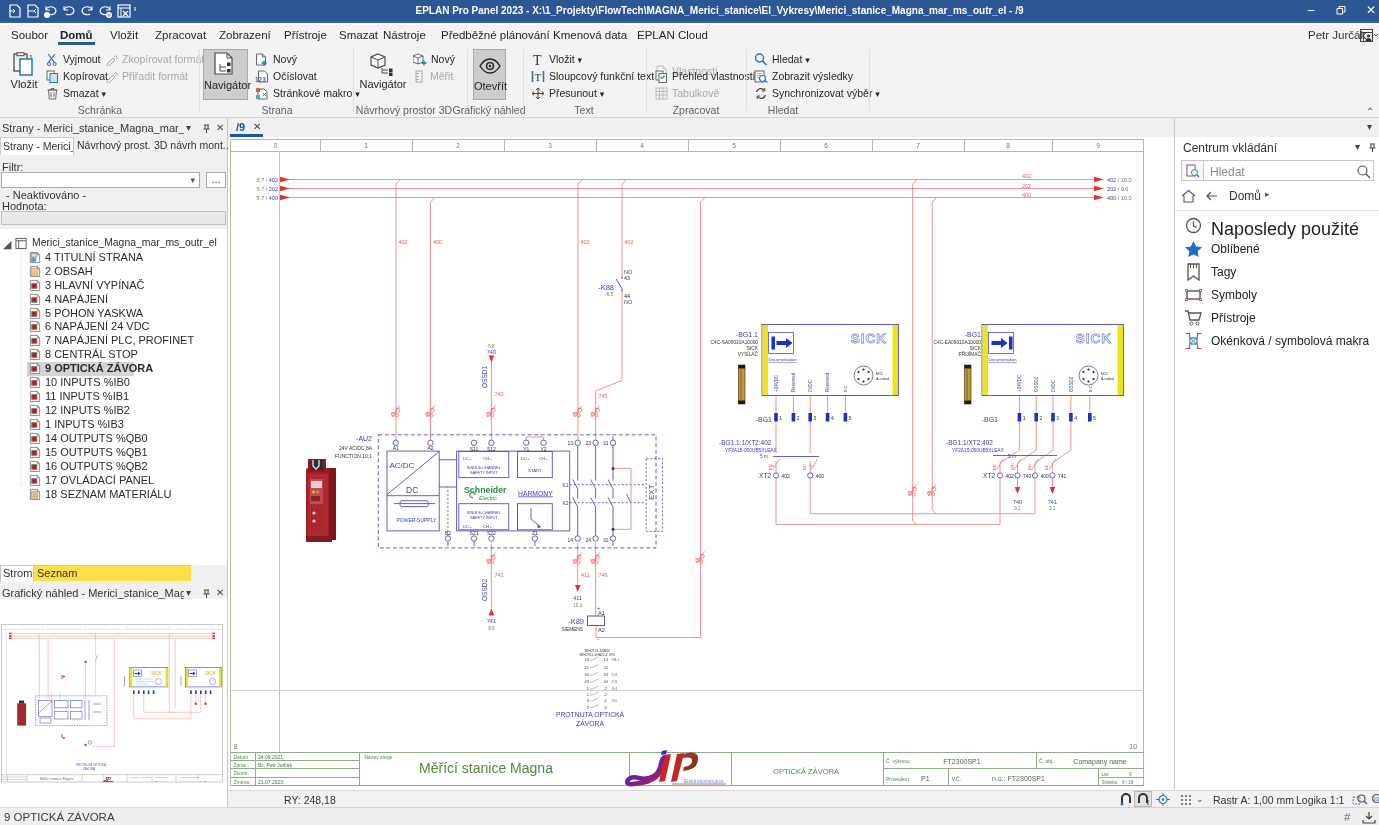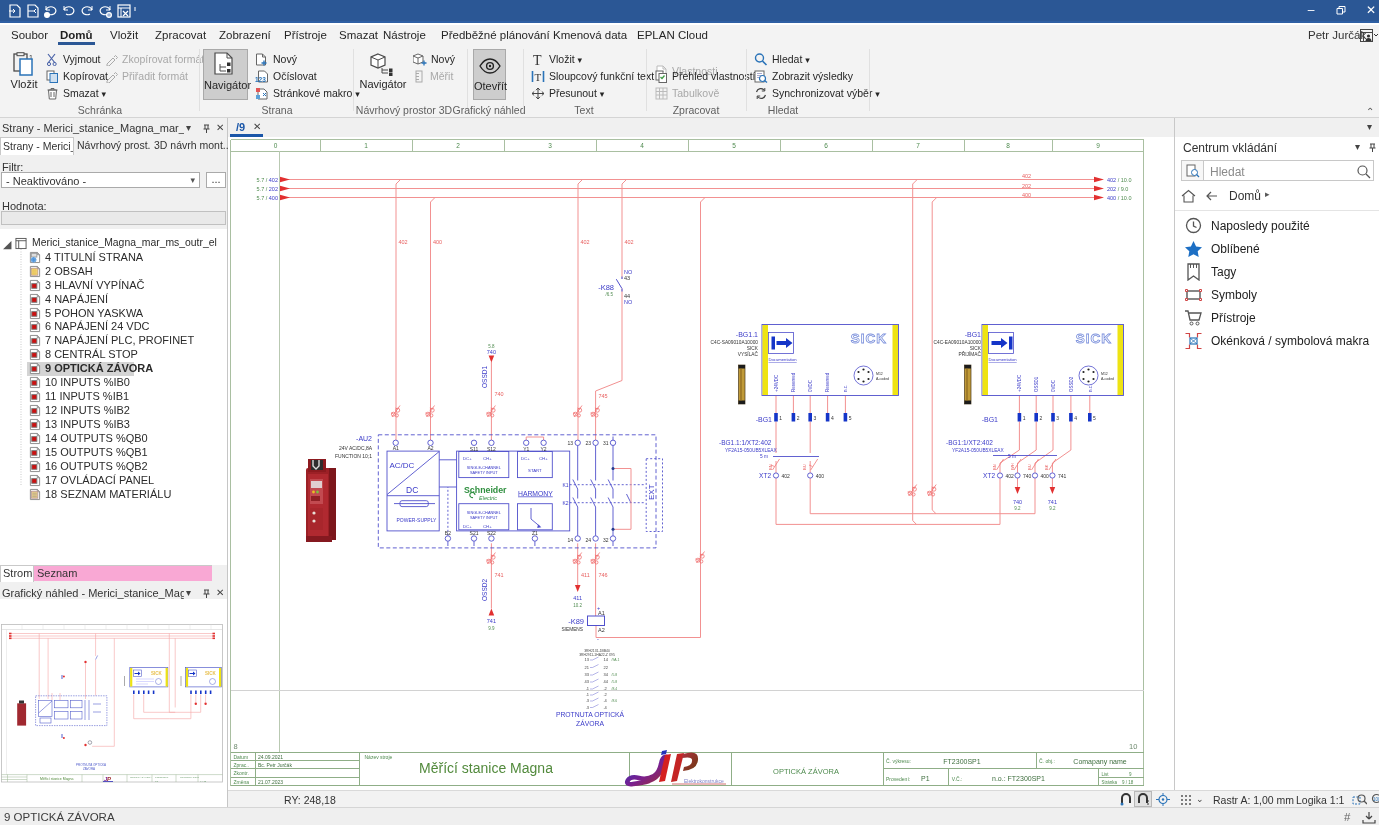--- a/index.html
+++ b/index.html
@@ -58,20 +58,21 @@
           <path d="M86 4v4h-4" stroke-width="1"></path>
     <path d="M104 8a5 4 0 1 0-2 4"></path>
           <path d="M104 4v4h-4" stroke-width="1"></path>
           <circle cx="103" cy="13" r="2.4" fill="#9db4d6"></circle>
     <rect x="112" y="3" width="12" height="12"></rect>
           <path d="M112 6h12M115 6v9" stroke-width="1"></path>
           <path d="M117 9l5 5m0-5l-5 5" stroke-width="1.2"></path>
    </g>
    <path d="M128 6h4m-4 2h4m-2 2l0 0" stroke="#fff" stroke-width="1"></path>
   </svg>
+  <div class="ttl" style="text-indent:60px">EPLAN Pro Panel 2023 - X:\1_Projekty\FlowTech\MAGNA_Merici_stanice\El_Vykresy\Merici_stanice_Magna_mar_ms_outr_el - /9</div>
   <div class="winbtn" style="left:1296px">–</div>
   <div class="winbtn" style="left:1326px"><svg width="10" height="10" viewBox="0 0 10 10" style="margin-top:5px">
           <path d="M1 3.5h5.5V9H1zM3 3.5V1.5h6V7H6.5" stroke="#fff" fill="none"></path>
         </svg></div>
   <div class="winbtn" style="left:1356px">✕</div>
 </div>
 
 <div id="menubar" class="abs">
   <div class="menuitem" style="left:11px">Soubor</div>
   <div class="menuitem" style="left:60px;font-weight:bold;color:#1e1e1e">Domů<div style="position:absolute;left:-2px;right:-2px;bottom:-4px;height:3px;background:#2b5795"></div></div>
@@ -247,21 +248,21 @@
     <svg class="hicon" style="left:202px;top:5px" width="9" height="10" viewBox="0 0 9 10">
           <path d="M2 1h5M3 1v4M6 1v4M1.5 5h6M4.5 5v4" stroke="#444" fill="none"></path>
         </svg>
     <span class="hicon" style="left:216px">✕</span>
   </div>
   <div class="ltab active" style="left:0px;top:19px;width:74px">Strany - Merici_...</div>
   <div class="ltab" style="left:75px;top:19px;width:76px">Návrhový prost...</div>
   <div class="ltab" style="left:152px;top:19px;width:76px">3D návrh mont...</div>
   <div class="lbl" style="left:2px;top:43px">Filtr:</div>
   <div class="combo" style="left:1px;top:54px;width:199px;height:16px">
-        <span style="position:absolute;left:4px;top:2px">- Neaktivováno -</span>
+        <span style="position:absolute;left:4px;top:16px">- Neaktivováno -</span>
         <span style="position:absolute;right:4px;top:2px;font-size:9px;color:#555">▾</span>
       </div>
   <div class="combo" style="left:206px;top:54px;width:20px;height:16px;text-align:center">...</div>
   <div class="lbl" style="left:2px;top:82px">Hodnota:</div>
   <div class="combo" style="left:1px;top:93px;width:225px;height:14px;background:#e9e9e9;border-color:#c0c0c0"></div>
   <div class="tree" id="tree">
         <svg style="position:absolute;left:0;top:0" width="227" height="336">
           <path d="M21 20 V 256.81" stroke="#c9c9c9" stroke-dasharray="1 1.5" fill="none"></path>
         </svg>
         <div class="titem" style="left:3px;top:9px;color:#555">◢</div>
@@ -344,21 +345,21 @@
           <path d="M1.5 1h7.5l2.5 2.5V12H1.5z" fill="#fdfdfd" stroke="#888"></path>
           <path d="M9 1v2.5h2.5" fill="none" stroke="#888"></path>
           <rect x="3" y="4.5" width="5.5" height="5" fill="#cc1111" stroke="#777"></rect>
         </svg>
         <div class="titem" style="left:45px;top:175.03px">12 INPUTS %IB2</div>
         <svg class="ticon" style="left:29px;top:188.96px" width="13" height="13" viewBox="0 0 13 13">
           <path d="M1.5 1h7.5l2.5 2.5V12H1.5z" fill="#fdfdfd" stroke="#888"></path>
           <path d="M9 1v2.5h2.5" fill="none" stroke="#888"></path>
           <rect x="3" y="4.5" width="5.5" height="5" fill="#cc1111" stroke="#777"></rect>
         </svg>
-        <div class="titem" style="left:45px;top:188.96px">13 INPUTS %IB3</div>
+        <div class="titem" style="left:45px;top:188.96px">1 INPUTS %IB3</div>
         <svg class="ticon" style="left:29px;top:202.89000000000001px" width="13" height="13" viewBox="0 0 13 13">
           <path d="M1.5 1h7.5l2.5 2.5V12H1.5z" fill="#fdfdfd" stroke="#888"></path>
           <path d="M9 1v2.5h2.5" fill="none" stroke="#888"></path>
           <rect x="3" y="4.5" width="5.5" height="5" fill="#cc1111" stroke="#777"></rect>
         </svg>
         <div class="titem" style="left:45px;top:202.89000000000001px">14 OUTPUTS %QB0</div>
         <svg class="ticon" style="left:29px;top:216.82px" width="13" height="13" viewBox="0 0 13 13">
           <path d="M1.5 1h7.5l2.5 2.5V12H1.5z" fill="#fdfdfd" stroke="#888"></path>
           <path d="M9 1v2.5h2.5" fill="none" stroke="#888"></path>
           <rect x="3" y="4.5" width="5.5" height="5" fill="#cc1111" stroke="#777"></rect>
@@ -378,21 +379,21 @@
         <div class="titem" style="left:45px;top:244.68px">17 OVLÁDACÍ PANEL</div>
         <svg class="ticon" style="left:29px;top:258.61px" width="13" height="13" viewBox="0 0 13 13">
           <path d="M1.5 1h7.5l2.5 2.5V12H1.5z" fill="#fdfdfd" stroke="#888"></path>
           <path d="M9 1v2.5h2.5" fill="none" stroke="#888"></path>
           <rect x="2.5" y="3" width="7" height="7.5" fill="#f7dd8a" stroke="#b99"></rect>
           <path d="M3.5 5h5M3.5 7h5M3.5 9h5" stroke="#a98"></path>
         </svg>
         <div class="titem" style="left:45px;top:258.61px">18 SEZNAM MATERIÁLU</div>
       </div>
 
-  <div class="abs" style="left:0;top:447px;width:212px;height:16px;background:#f9a8d4;border-top:1px solid #c9c9c9">
+  <div class="abs" style="left:0;top:447px;width:191px;height:16px;background:#fde047;border-top:1px solid #c9c9c9">
     <div class="ltab active" style="left:0;top:0;width:34px;height:16px;border-top:none;font-size:11px;padding-top:1px">Strom</div>
     <div class="ltab" style="left:35px;top:0;width:48px;height:16px;font-size:11px;padding-top:1px">Seznam</div>
   </div>
   <div class="dockhdr" style="top:466px">
         <div class="t">Grafický náhled - Merici_stanice_Magna_m...</div>
     <span class="hicon" style="left:186px">▾</span>
     <svg class="hicon" style="left:202px;top:5px" width="9" height="10" viewBox="0 0 9 10">
           <path d="M2 1h5M3 1v4M6 1v4M1.5 5h6M4.5 5v4" stroke="#444" fill="none"></path>
         </svg>
     <span class="hicon" style="left:216px">✕</span>
@@ -1042,21 +1043,21 @@
           <path d="M12 6H2m4-4L2 6l4 4" fill="none" stroke="#555" stroke-width="1.2"></path>
         </svg>
     <span class="abs" style="left:54px;top:52px;font-size:12px;color:#333">Domů</span>
     <span class="abs" style="left:90px;top:52px;font-size:9px;color:#555">▸</span>
     <div class="abs" style="left:0;top:73px;width:205px;height:1px;background:#e4e4e4"></div>
 
     <div class="abs" style="left:10px;top:80px"><svg width="17" height="17" viewBox="0 0 17 17">
             <circle cx="8.5" cy="8.5" r="7" fill="none" stroke="#555" stroke-width="1.3"></circle>
             <path d="M8.5 4.5V9l3 1.5" fill="none" stroke="#555" stroke-width="1.3"></path>
           </svg></div>
-    <span class="abs" style="left:36px;top:82px;font-size:12px;color:#222">Naposledy použité</span>
+    <span class="abs" style="left:36px;top:82px;font-size:18px;color:#222">Naposledy použité</span>
     <div class="abs" style="left:9px;top:103px"><svg width="19" height="18" viewBox="0 0 19 18">
             <path d="M9.5 1l2.6 5.4 5.9.8-4.3 4.1 1 5.8-5.2-2.8-5.2 2.8 1-5.8L1 7.2l5.9-.8z" fill="#1d6fc4"></path>
           </svg></div>
     <span class="abs" style="left:36px;top:105px;font-size:12px;color:#222">Oblíbené</span>
     <div class="abs" style="left:11px;top:126px"><svg width="15" height="18" viewBox="0 0 15 18">
             <path d="M2 1h11v16l-5.5-4L2 17z" fill="none" stroke="#555" stroke-width="1.3"></path>
             <path d="M4.5 1v4m3-4v4m3-4v4" stroke="#555"></path>
           </svg></div>
     <span class="abs" style="left:36px;top:128px;font-size:12px;color:#222">Tagy</span>
     <div class="abs" style="left:9px;top:150px"><svg width="19" height="16" viewBox="0 0 19 16">

